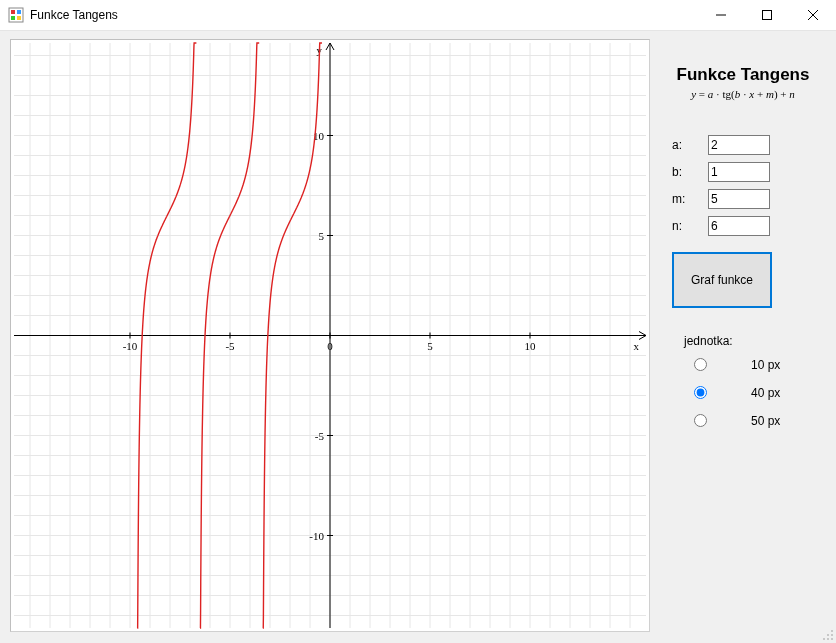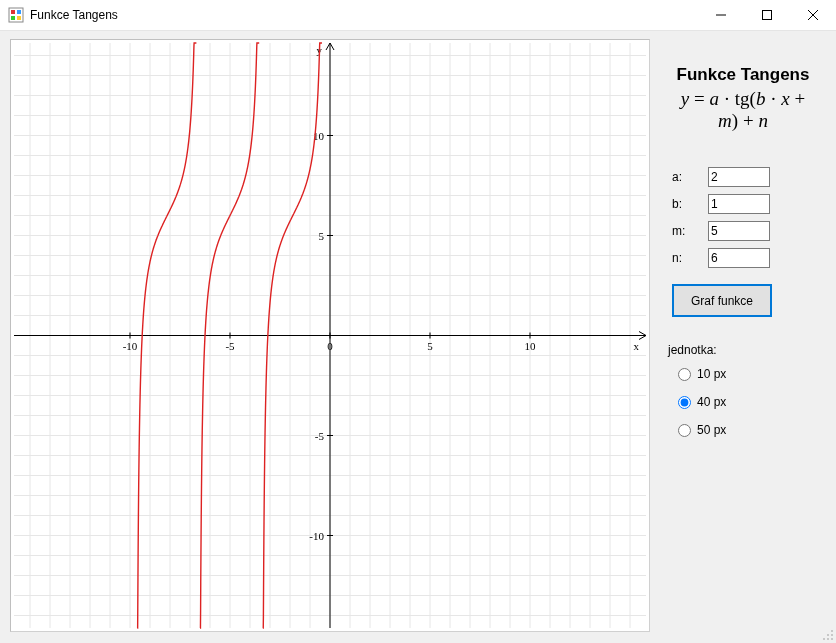--- a/index.html
+++ b/index.html
@@ -82,21 +82,21 @@
     margin-top: 16px;
   }
   .hdr h1 {
     font-size: 17px;
     font-weight: bold;
     margin: 0 0 2px 0;
   }
   .hdr .formula {
     font-family: "Cambria Math", "Times New Roman", serif;
     font-style: italic;
-    font-size: 19px;
+    font-size: 11px;
     display: inline-block;
     padding: 1px 4px;
   }
   .hdr .formula .op { font-style: normal; }
 
   .param-row {
     display: flex;
     align-items: center;
     margin-bottom: 7px;
   }
@@ -110,34 +110,35 @@
     font-size: 12px;
     border: 1px solid #7a7a7a;
     padding: 0 2px;
     box-sizing: content-box;
   }
   .params { margin-top: 34px; margin-left: 4px; }
 
   .graf-btn-wrap { margin-top: 16px; margin-left:4px;}
   .graf-btn {
     width: 100px;
-    height: 33px;
+    height: 56px;
     background: #e1e1e1;
     border: 2px solid #0078d7;
     font-family: inherit;
     font-size: 12px;
     cursor: pointer;
   }
 
-  .unit-section { margin-top: 26px; margin-left: 0; }
+  .unit-section { margin-top: 26px; margin-left: 16px; }
   .unit-section .group-label { margin-bottom: 10px; display:block; }
   .radio-row {
     display: flex;
-    align-items: center;
+    align-items: flex-start;
     margin: 0 0 14px 10px;
+    gap: 38px;
   }
   .radio-row input[type=radio] {
     margin: 0 6px 0 0;
     width: 13px; height: 13px;
   }
 
   
   .grip {
     position: absolute;
     right: 2px;

